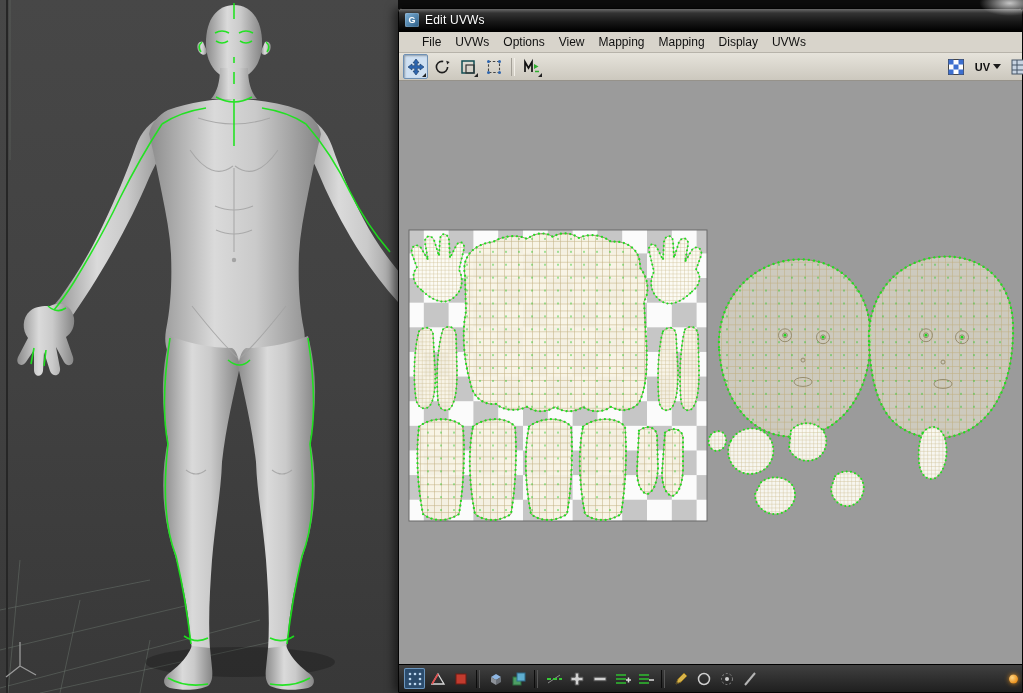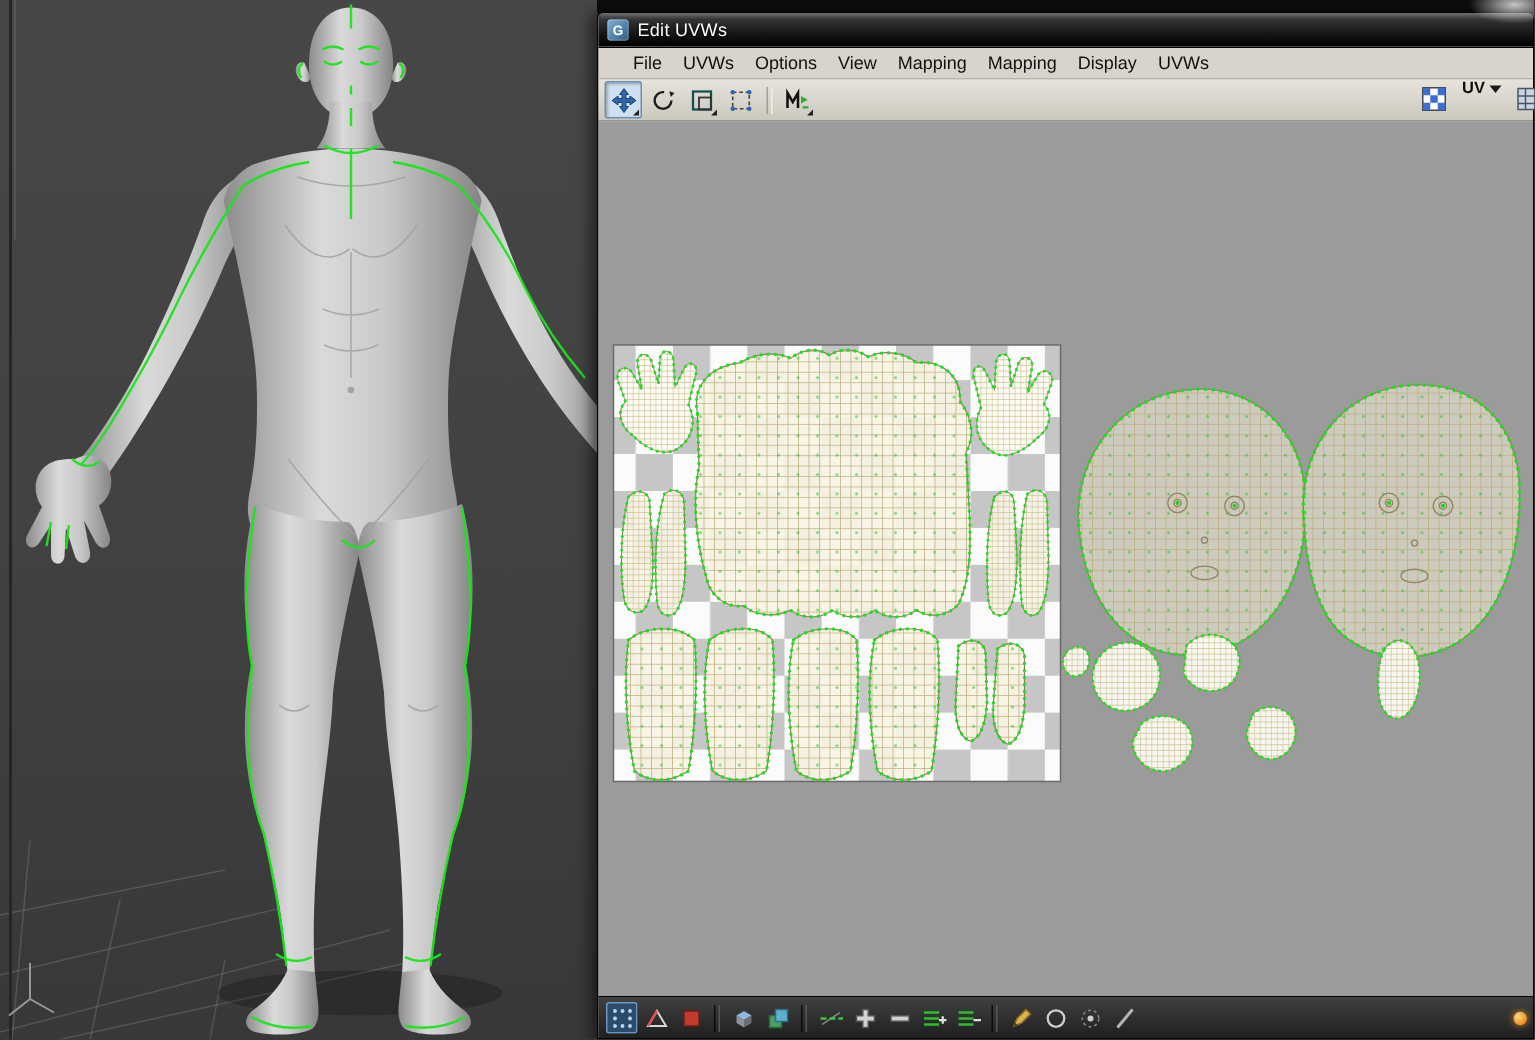--- a/index.html
+++ b/index.html
@@ -32,21 +32,21 @@
   .menu-item{font-size:12px;color:#101010;padding:2px 7px;cursor:default;}
 
   .toolbar{height:27px;flex:0 0 27px;background:linear-gradient(#e6e3db,#ccc8be);
            display:flex;align-items:center;padding:0 4px;border-bottom:1px solid #96928a;position:relative;}
   .tbtn{width:23px;height:23px;display:flex;align-items:center;justify-content:center;
         margin-right:1px;border:1px solid transparent;border-radius:2px;position:relative;}
   .tbtn.active{background:#cfe0f2;border-color:#6d8fb4;box-shadow:inset 1px 1px 2px rgba(0,0,0,.3);}
   .tsep{width:2px;height:18px;border-left:1px solid #a39f96;border-right:1px solid #f2efe8;margin:0 4px;}
   .flyout{position:absolute;right:1px;bottom:1px;width:0;height:0;
           border-left:4px solid transparent;border-bottom:4px solid #222;}
-  .tb-right{position:absolute;right:0;top:0;height:100%;display:flex;align-items:flex-start;gap:3px;}
+  .tb-right{position:absolute;right:0;top:0;height:100%;display:flex;align-items:center;gap:3px;}
   .uv-dd{display:flex;align-items:center;gap:3px;font-size:11px;font-weight:bold;color:#101010;padding:0 2px;}
   .caret{width:0;height:0;border-left:4px solid transparent;border-right:4px solid transparent;border-top:5px solid #1a1a1a;}
   .clip-btn{margin-right:-9px;}
 
   .canvas{position:relative;flex:1 1 auto;background:#9b9b9b;overflow:hidden;
           box-shadow:inset 0 1px 0 #6f6f6f;}
   .uv-svg{position:absolute;left:0;top:0;width:100%;height:100%;}
 
   .bottombar{height:27px;flex:0 0 27px;background:linear-gradient(#404040,#1f1f1f);
              display:flex;align-items:center;gap:2px;padding:0 5px;border-top:1px solid #000;position:relative;}

